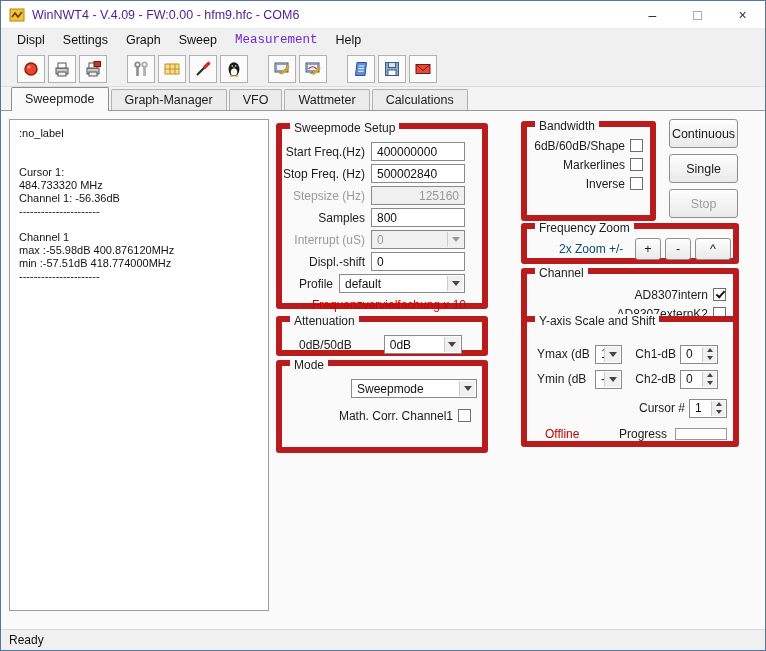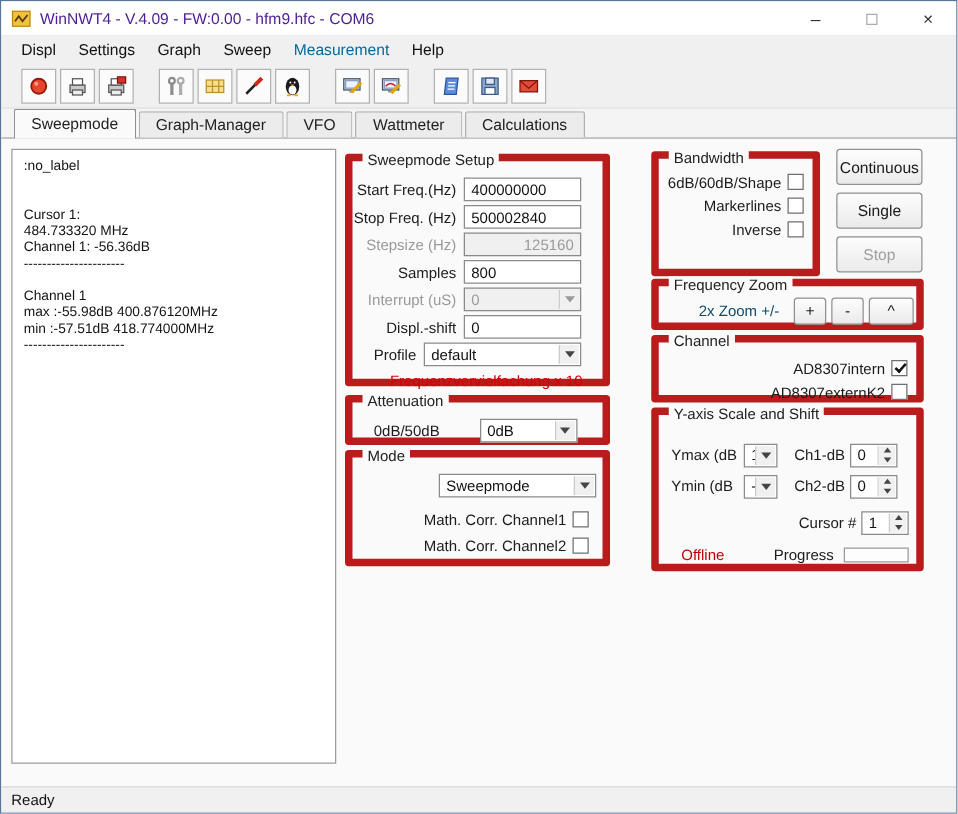--- a/index.html
+++ b/index.html
@@ -15,21 +15,21 @@
   .title-text { font-size:12.5px; margin-left:7px; color:#4c1d95; white-space:nowrap; }
   .win-controls { position:absolute; right:0; top:0; height:28px; display:flex; }
   .win-btn { width:45px; height:28px; display:flex; align-items:center; justify-content:center;
              font-size:14px; color:#333; }
   .max-box { width:9px; height:9px; border:1px solid #ababab; }
 
   
   .menubar { position:absolute; left:0; top:28px; right:0; height:22px; background:#f0f0f0;
              display:flex; align-items:center; padding-left:7px; }
   .menu-item { font-size:12.5px; padding:2px 9px; color:#111; white-space:nowrap; }
-  .menu-item.disabled { color:#0369a1; }
+  .menu-item.disabled { color:#6d28d9;font-family:Liberation Mono, monospace; }
 
   
   .toolbar { position:absolute; left:0; top:50px; right:0; height:36px; background:#f0f0f0;
              display:flex; align-items:center; padding-left:16px; border-bottom:1px solid #dedede; }
   .tool-btn { width:28px; height:28px; border:1px solid #b1b1b1; background:#fbfbfb;
               margin-right:3px; display:flex; align-items:center; justify-content:center; }
   .tool-sep { width:17px; height:28px; }
 
   
   .tabbar { position:absolute; left:0; top:86px; right:0; height:24px; display:flex;
@@ -123,21 +123,21 @@
   .zoom-btn { position:absolute; top:9px; width:26px; height:22px; }
   .zoom-plus { left:108px; }
   .zoom-minus { left:138px; }
   .zoom-up { left:168px; width:36px; }
 
   
   .channel-group { left:520px; top:157px; width:218px; height:54px; }
   .ch-rows { padding:11px 7px 0 0; }
 
   
-  .yaxis-group { left:520px; top:215px; width:218px; height:131px; }
+  .yaxis-group { left:520px; top:205px; width:218px; height:131px; }
   .yrow { position:absolute; left:0; right:0; height:20px; display:flex; align-items:center; }
   .yrow1 { top:22px; } .yrow2 { top:47px; } .yrow3 { top:76px; } .yrow4 { top:102px; }
   .y-lbl1 { margin-left:10px; width:58px; }
   .y-combo { width:24px; }
   .y-lbl2 { margin-left:12px; width:42px; text-align:right; margin-right:4px; }
   .y-spin { width:38px; }
   .yrow3 { justify-content:flex-end; padding-right:6px; }
   .yrow3 .lbl { margin-right:4px; }
   .offline-lbl { margin-left:18px; color:#c00000; }
   .progress-lbl { margin-left:auto; }
@@ -354,24 +354,20 @@
       <span class="group-title">Mode</span>
       <div class="combo mode-combo">
         <span>Sweepmode</span>
         <span class="combo-arrow"></span>
       </div>
       <div class="mode-cbrows">
         <div class="cbrow">
           <span class="lbl">Math. Corr. Channel1</span>
           <span class="cb" data-checked="false"></span>
         </div>
-        <div class="cbrow">
-          <span class="lbl">Math. Corr. Channel2</span>
-          <span class="cb" data-checked="false"></span>
-        </div>
       </div>
     </div>
 
     <div class="group bw-group">
       <span class="group-title">Bandwidth</span>
       <div class="bw-rows">
         <div class="cbrow">
           <span class="lbl">6dB/60dB/Shape</span>
           <span class="cb" data-checked="false"></span>
         </div>

